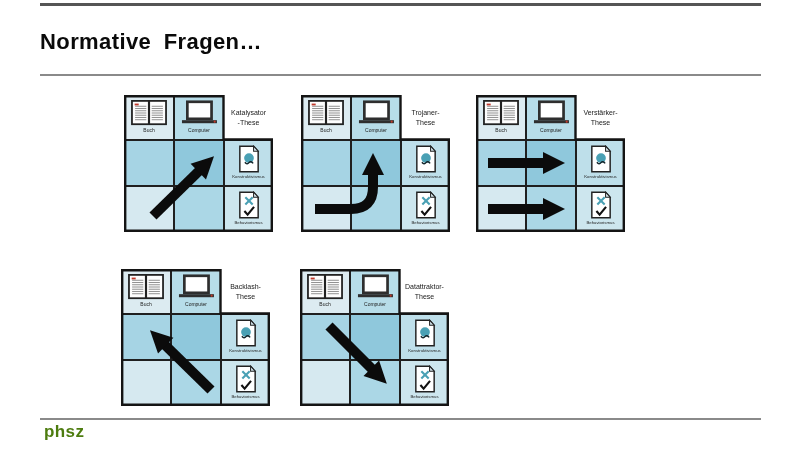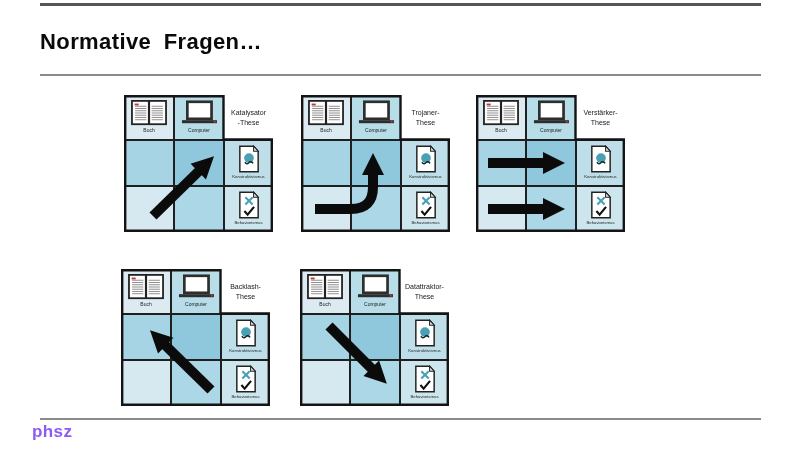--- a/index.html
+++ b/index.html
@@ -4,21 +4,21 @@
 <style>
   html,body{margin:0;padding:0;background:#fff;}
   body{width:800px;height:450px;overflow:hidden;font-family:"Liberation Sans",sans-serif;}
   .stage{position:relative;width:800px;height:337px;background:#fff;}
 
   .top-rule{position:absolute;left:40px;top:3px;width:721px;height:3px;background:#555;}
   .page-title{position:absolute;left:40px;top:14px;font-size:22px;font-weight:bold;color:#0a0a0a;letter-spacing:.4px;word-spacing:6px;}
   .rule{position:absolute;left:40px;width:721px;height:1.5px;background:#8a8a8a;}
   .rule.under-title{top:74px;}
   .rule.above-footer{top:418px;}
-  .footer-logo{position:absolute;left:32px;top:422px;font-size:17px;font-weight:bold;color:#8b5cf6;letter-spacing:.4px;}
+  .footer-logo{position:absolute;left:44px;top:422px;font-size:17px;font-weight:bold;color:#4d7c0f;letter-spacing:.4px;}
 
   .diagram{position:absolute;width:149px;height:137px;}
   .cell{position:absolute;box-sizing:border-box;border:1px solid #1f1f1f;}
   .r1c1{left:0;top:0;width:50px;height:45px;background:var(--cell-book,#dcebf1);}
   .r1c2{left:50px;top:0;width:50px;height:45px;background:var(--cell-computer,#b7dde9);}
   .r2c1{left:0;top:45px;width:50px;height:46px;background:var(--cell-k-book,#a6d4e4);}
   .r2c2{left:50px;top:45px;width:50px;height:46px;background:var(--cell-k-comp,#8fc8dc);}
   .r2c3{left:100px;top:45px;width:49px;height:46px;background:var(--cell-icon-k,#bedfea);}
   .r3c1{left:0;top:91px;width:50px;height:46px;background:var(--cell-b-book,#d6e9f0);}
   .r3c2{left:50px;top:91px;width:50px;height:46px;background:var(--cell-b-comp,#abd7e6);}

